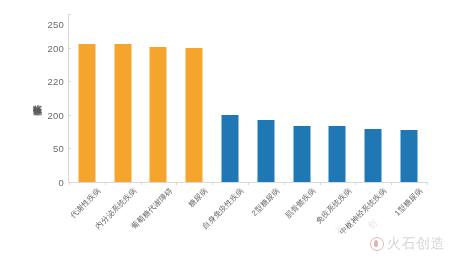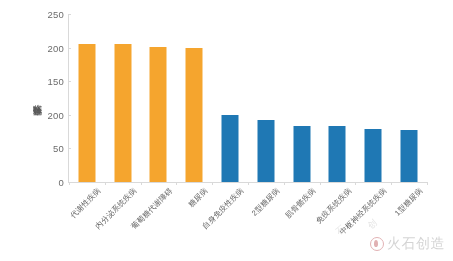--- a/index.html
+++ b/index.html
@@ -172,23 +172,23 @@
 <div id="chart-root">
 
   <div class="y-title">
     <span>临床试验数量</span>
   </div>
 
   <div class="ytick-wrap">
       <div class="ytick" style="top: 168px;">0</div>
       <div class="ytick" style="top: 134.4px;">50</div>
       <div class="ytick" style="top: 100.8px;">200</div>
-      <div class="ytick" style="top: 67.2px;">150</div>
+      <div class="ytick" style="top: 67.2px;">220</div>
       <div class="ytick" style="top: 33.6px;">200</div>
-      <div class="ytick" style="top: 0px;">250</div>
+      <div class="ytick" style="top: 10px;">250</div>
     </div>
   <div class="y-axis-line"></div>
   <div class="x-axis-line"></div>
 
   <div class="bars">
       <div class="bar-slot" style="left: 0px; width: 35.8px;">
         <div class="bar" title="代谢性疾病: 205" style="height: 137.76px; background: rgb(245, 165, 46);"></div>
       </div>
       <div class="bar-slot" style="left: 35.8px; width: 35.8px;">
         <div class="bar" title="内分泌系统疾病: 205" style="height: 137.76px; background: rgb(245, 165, 46);"></div>

